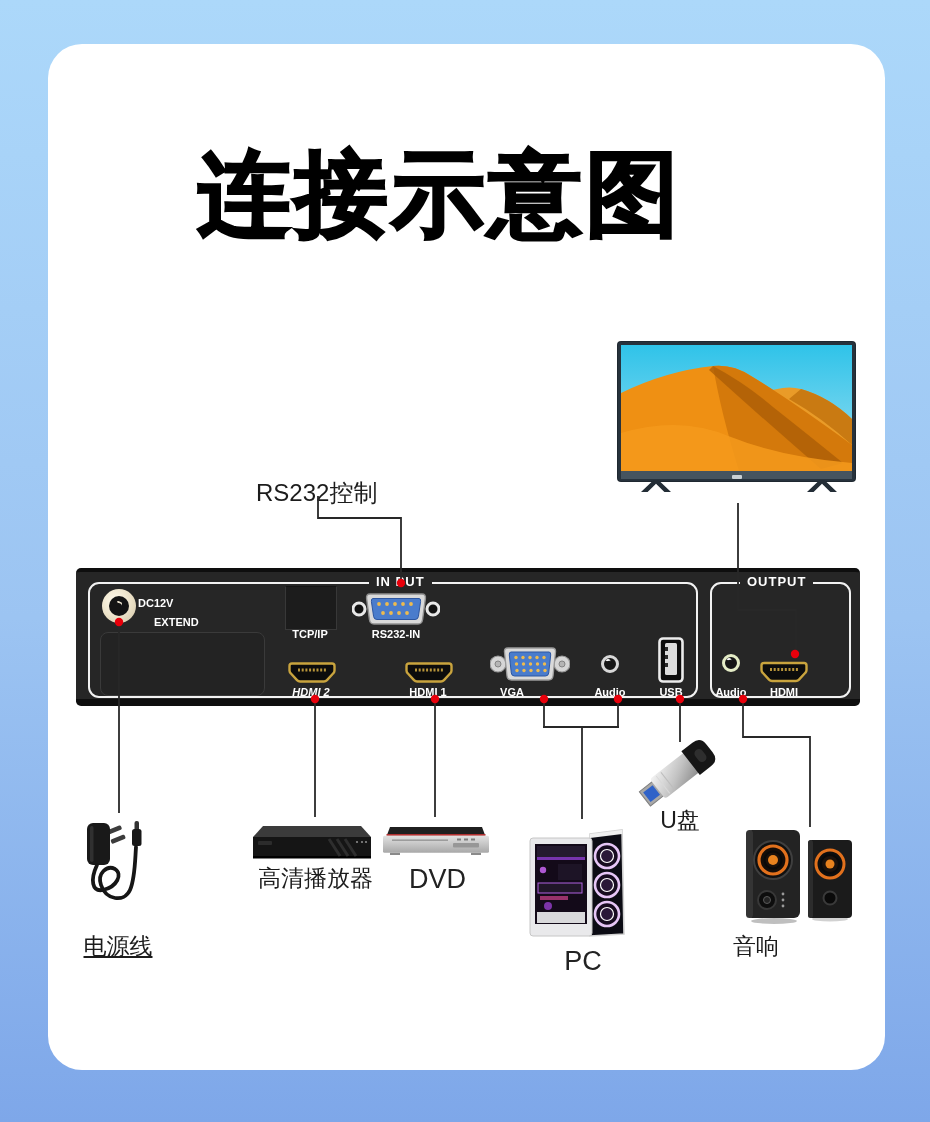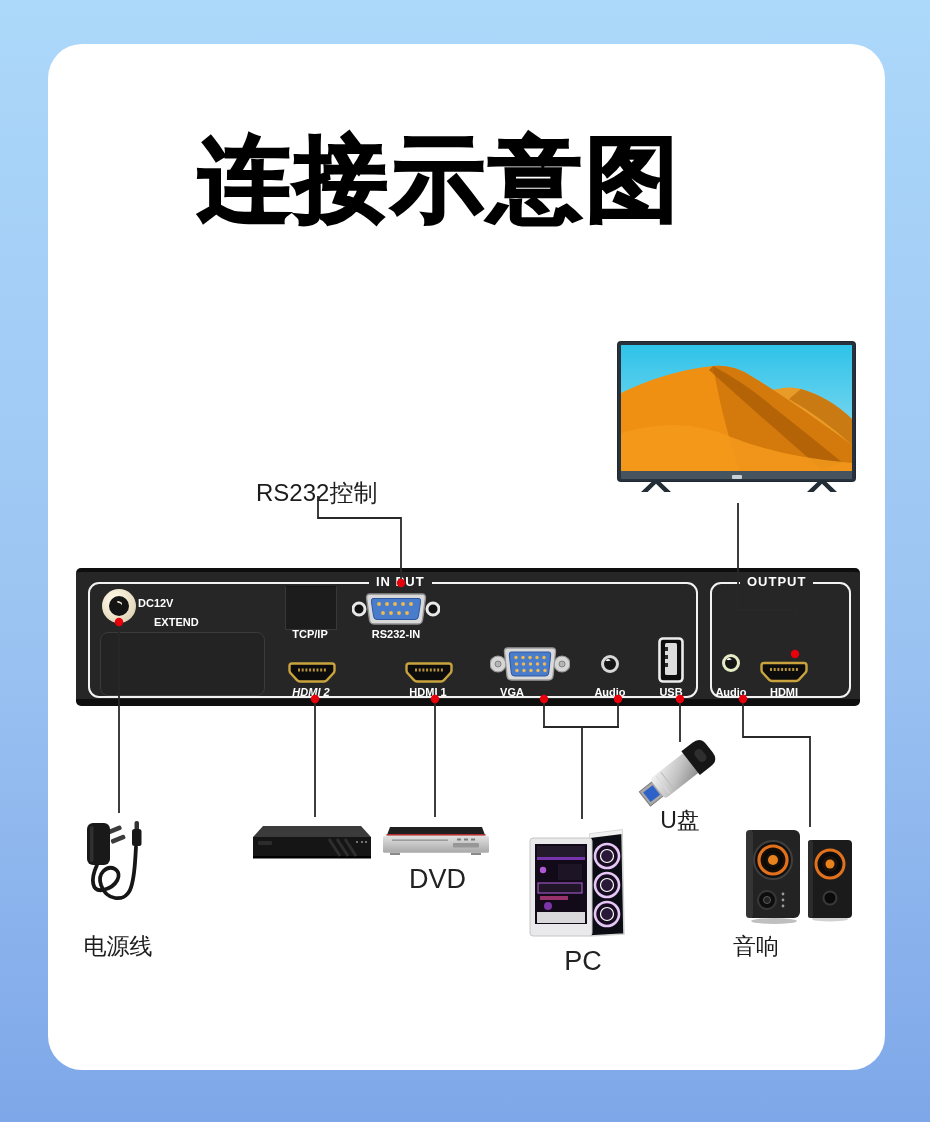--- a/index.html
+++ b/index.html
@@ -4,21 +4,21 @@
 <style>
   html,body{margin:0;padding:0;}
   .stage{
     position:relative;width:930px;height:1122px;overflow:hidden;
     background:linear-gradient(180deg,#acd8fa 0%,#9cc4f2 55%,#7ea7e9 100%);
     font-family:"Liberation Sans","DejaVu Sans",sans-serif;
   }
   .card{position:absolute;left:48px;top:44px;width:837px;height:1026px;background:#ffffff;border-radius:34px;}
   .abs{position:absolute;}
   .title{
-    left:140px;top:117px;width:600px;text-align:center;
+    left:140px;top:132px;width:600px;text-align:center;
     font-size:93px;font-weight:900;color:#000;letter-spacing:4px;
     -webkit-text-stroke:2.5px #000;white-space:nowrap;
   }
   .cn-label{color:#1c1c1c;font-size:23px;text-align:center;}
   .latin-label{color:#222;font-size:27px;text-align:center;font-weight:400;}
   
   .tv{left:618px;top:342px;width:237px;height:139px;background:#27323c;border-radius:3px;box-shadow:0 0 0 1px #1f2830;}
   .tv-screen{position:absolute;left:3px;top:3px;right:3px;bottom:10px;overflow:hidden;}
   .tv-chin{position:absolute;left:3px;right:3px;bottom:2px;height:8px;background:#46545f;}
   .tv-logo{position:absolute;left:50%;bottom:2px;transform:translateX(-50%);width:10px;height:4px;background:#c9d0d5;border-radius:1px;}
@@ -181,38 +181,39 @@
     <g transform="rotate(-22 32 20)">
       <rect x="29" y="13" width="15" height="4.5" rx="1.5" fill="#3c3c3c"></rect>
       <rect x="29" y="23" width="15" height="4.5" rx="1.5" fill="#3c3c3c"></rect>
     </g>
     <rect x="7" y="7" width="23" height="42" rx="6" fill="#191919"></rect>
     <rect x="10" y="10" width="3.5" height="36" rx="1.7" fill="#303030"></rect>
     <rect x="54.5" y="5" width="4.5" height="10" rx="2" fill="#323232"></rect>
     <rect x="52" y="13" width="9.5" height="17" rx="2.5" fill="#181818"></rect>
     <path d="M17,49 C10,64 12,76 23,74 C37,71 43,58 35,53 C27,49 17,57 21,69 C26,84 44,87 50,74 C55,63 55,45 56,31" fill="none" stroke="#161616" stroke-width="3.8" stroke-linecap="round"></path>
   </svg>
-  <div class="abs cn-label" style="left:68px;top:931px;width:100px;">电源线</div>
+  <div class="abs cn-label" style="left:68px;top:931px;width:100px;text-decoration:underline;">电源线</div>
 
   <svg class="abs" style="left:253px;top:824px;" width="118" height="40" viewBox="0 0 118 40">
     <polygon points="10,2 108,2 118,13 0,13" fill="#3b3b3b"></polygon>
     <rect x="0" y="13" width="118" height="21" fill="#151515"></rect>
     <rect x="0" y="32" width="118" height="2.5" fill="#000"></rect>
     <g stroke="#2e2e2e" stroke-width="3">
         <line x1="76" y1="15" x2="87" y2="32"></line>
         <line x1="84" y1="15" x2="95" y2="32"></line>
         <line x1="92" y1="15" x2="103" y2="32"></line>
       </g>
     <g fill="#8a8a8a">
         <circle cx="104" cy="18" r="1.1"></circle>
         <circle cx="109" cy="18" r="1.1"></circle>
         <circle cx="113" cy="18" r="1.1"></circle>
       </g>
     <rect x="5" y="17" width="14" height="4" rx="1" fill="#2c2c2c"></rect>
   </svg>
+  <div class="abs cn-label" style="left:248px;top:863px;width:135px;">高清播放器</div>
 
   <svg class="abs" style="left:383px;top:824px;" width="106" height="34" viewBox="0 0 106 34">
     <defs>
         <linearGradient id="silver" x1="0" y1="0" x2="0" y2="1">
           <stop offset="0" stop-color="#e2e2e2"></stop>
           <stop offset="1" stop-color="#a8a8a8"></stop>
         </linearGradient>
       </defs>
     <polygon points="7,3 99,3 102,11 4,11" fill="#1f1f1f"></polygon>
     <rect x="3.5" y="10" width="99" height="1.8" fill="#b03030"></rect>

